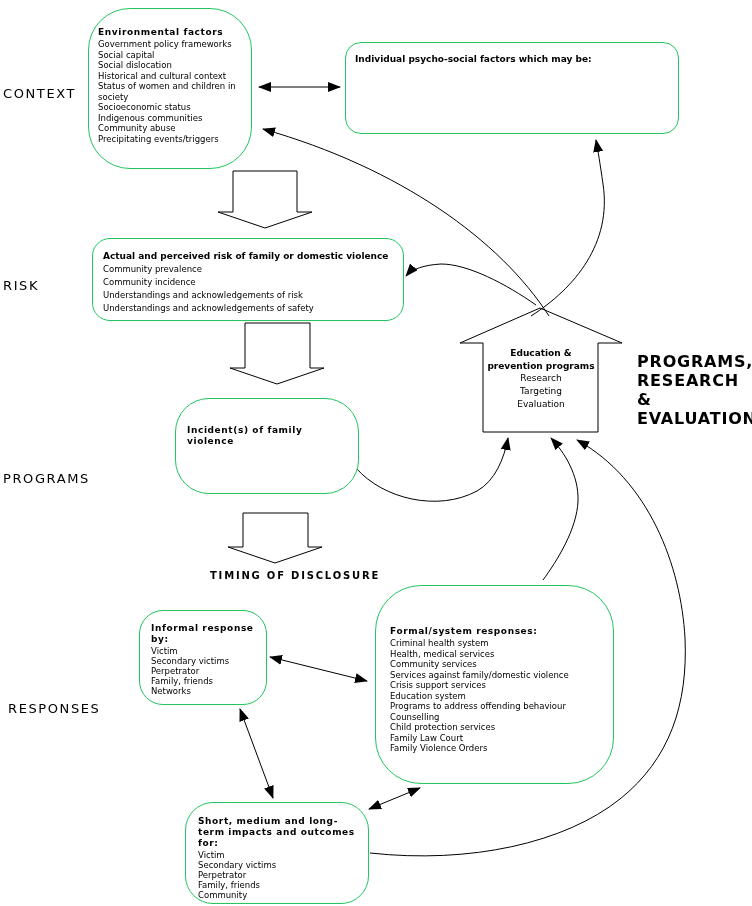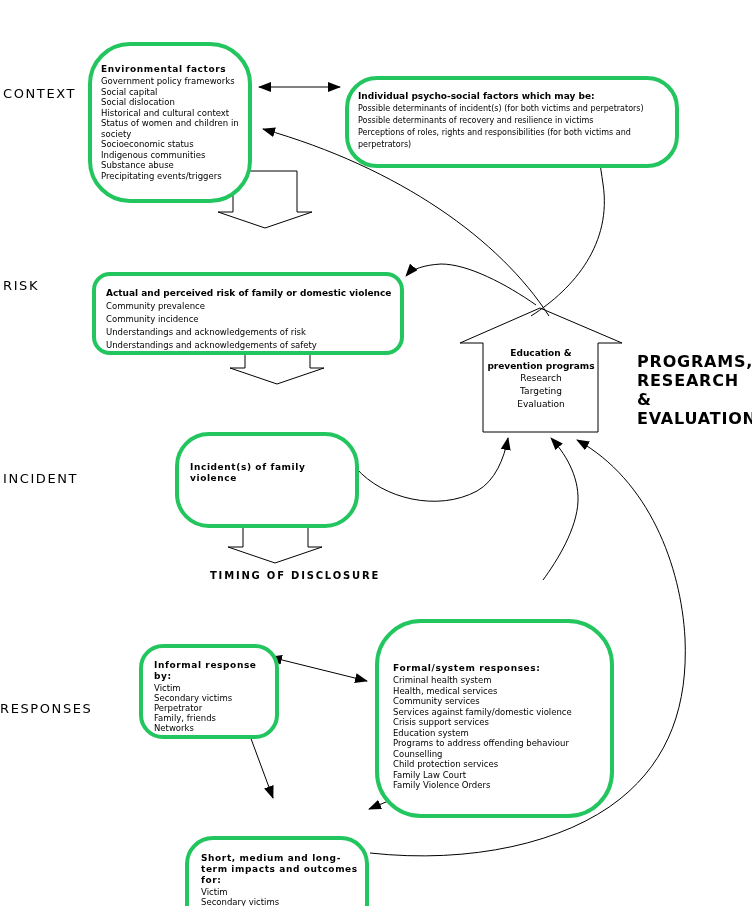--- a/index.html
+++ b/index.html
@@ -1,21 +1,21 @@
 <!DOCTYPE html>
 <html><head>
 <meta charset="utf-8">
 <style>
   html,body{margin:0;padding:0;background:#fff;}
   .canvas{position:relative;width:752px;height:906px;background:#ffffff;
           font-family:"DejaVu Sans",sans-serif;color:#000;overflow:hidden;}
   svg.wires{position:absolute;left:0;top:0;}
   svg.wires path.curve{fill:none;stroke:#000;stroke-width:1;}
   svg.wires polygon.block{fill:#fff;stroke:#000;stroke-width:1;}
-  .box{position:absolute;border:4px solid #22c55e;background:#fff;box-sizing:border-box;margin-top:34px;}
+  .box{position:absolute;border:1px solid #22c55e;background:#fff;box-sizing:border-box;}
   .box-title{font-weight:bold;font-size:9px;line-height:11px;margin:0 0 1px 0;}
   .spaced{letter-spacing:0.6px;}
   .box-items{font-size:8.5px;line-height:10.5px;white-space:pre-line;}
   .tight{font-size:8px;line-height:12px;}
   .stage{position:absolute;font-weight:normal;font-size:13px;letter-spacing:1.6px;
          line-height:19px;white-space:pre-line;}
   .timing{position:absolute;left:210px;top:570px;font-weight:bold;font-size:10px;letter-spacing:1.8px;}
   .side-label{position:absolute;left:637px;top:352px;font-weight:bold;font-size:16px;
               letter-spacing:0.8px;line-height:19px;white-space:pre-line;}
   .arrow-text{position:absolute;left:476px;top:347px;width:130px;text-align:center;}
@@ -49,58 +49,55 @@
     <path class="curve" d="M 531 316 C 575 288, 612 243, 603 184 C 600 163, 598 151, 596 140" marker-end="url(#ah)"></path>
     <path class="curve" d="M 536 305 C 506 284, 468 264, 441 264 C 424 265, 412 269, 406 276" marker-end="url(#ah)"></path>
 
     <path class="curve" d="M 356 468 C 383 499, 438 512, 477 491 C 495 481, 504 459, 508 438" marker-end="url(#ah)"></path>
     <path class="curve" d="M 543 580 C 557 561, 577 529, 578 501 C 579 475, 564 452, 551 438" marker-end="url(#ah)"></path>
     <path class="curve" d="M 370 853 C 470 864, 565 843, 620 799 C 670 759, 688 704, 685 638 C 681 566, 649 480, 577 440" marker-end="url(#ah)"></path>
   </svg>
 
   <div class="stage" style="left:3px;top:84px">CONTEXT</div>
   <div class="stage" style="left:3px;top:276px">RISK</div>
-  <div class="stage" style="left:3px;top:469px">INCIDENT</div>
-  <div class="stage" style="left:0px;top:699px">RESPONSES</div>
+  <div class="stage" style="left:3px;top:469px">PROGRAMS</div>
+  <div class="stage" style="left:8px;top:699px">RESPONSES</div>
 
   <div class="box" style="left:88px;top:8px;width:164px;height:161px;border-radius:42px;padding:18px 6px 0 9px">
     <div class="box-title spaced">Environmental factors</div>
     <div class="box-items">Government policy frameworks
 Social capital
 Social dislocation
 Historical and cultural context
 Status of women and children in society
 Socioeconomic status
 Indigenous communities
-Substance abuse
+Community abuse
 Precipitating events/triggers</div>
   </div>
 
-  <div class="box" style="left:345px;top:42px;width:334px;height:92px;border-radius:32px;padding:11px 8px 0 9px">
+  <div class="box" style="left:345px;top:42px;width:334px;height:92px;border-radius:16px;padding:11px 8px 0 9px">
     <div class="box-title">Individual psycho-social factors which may be:</div>
-    <div class="box-items tight">Possible determinants of incident(s) (for both victims and perpetrators)
-Possible determinants of recovery and resilience in victims
-Perceptions of roles, rights and responsibilities (for both victims and perpetrators)</div>
   </div>
 
   <div class="box" style="left:92px;top:238px;width:312px;height:83px;border-radius:18px;padding:12px 8px 0 10px">
     <div class="box-title">Actual and perceived risk of family or domestic violence</div>
     <div class="box-items" style="line-height:13px">Community prevalence
 Community incidence
 Understandings and acknowledgements of risk
 Understandings and acknowledgements of safety</div>
   </div>
 
   <div class="box" style="left:175px;top:398px;width:184px;height:96px;border-radius:34px;padding:26px 8px 0 11px">
     <div class="box-title spaced">Incident(s) of family violence</div>
   </div>
 
   <div class="timing">TIMING OF DISCLOSURE</div>
 
-  <div class="box" style="left:139px;top:610px;width:140px;height:95px;border-radius:24px;padding:12px 4px 0 11px">
+  <div class="box" style="left:139px;top:610px;width:128px;height:95px;border-radius:24px;padding:12px 4px 0 11px">
     <div class="box-title spaced">Informal response by:</div>
     <div class="box-items" style="line-height:10px">Victim
 Secondary victims
 Perpetrator
 Family, friends
 Networks</div>
   </div>
 
   <div class="box" style="left:375px;top:585px;width:239px;height:199px;border-radius:46px;padding:40px 6px 0 14px">
     <div class="box-title spaced">Formal/system responses:</div>

